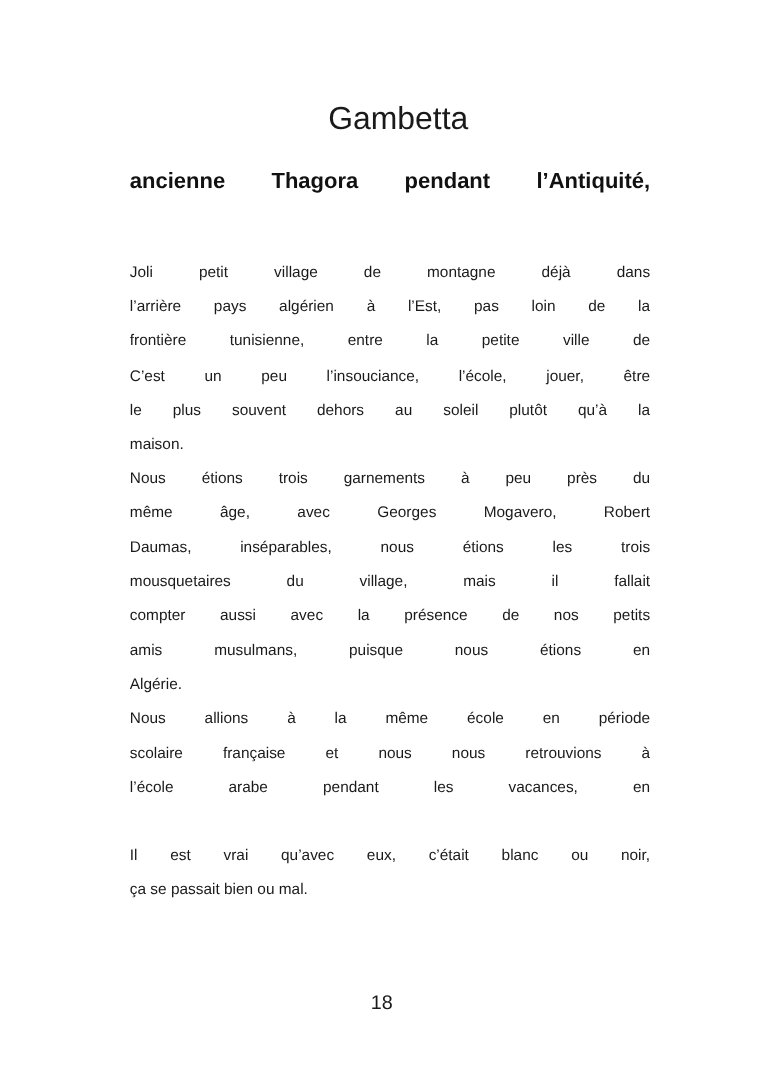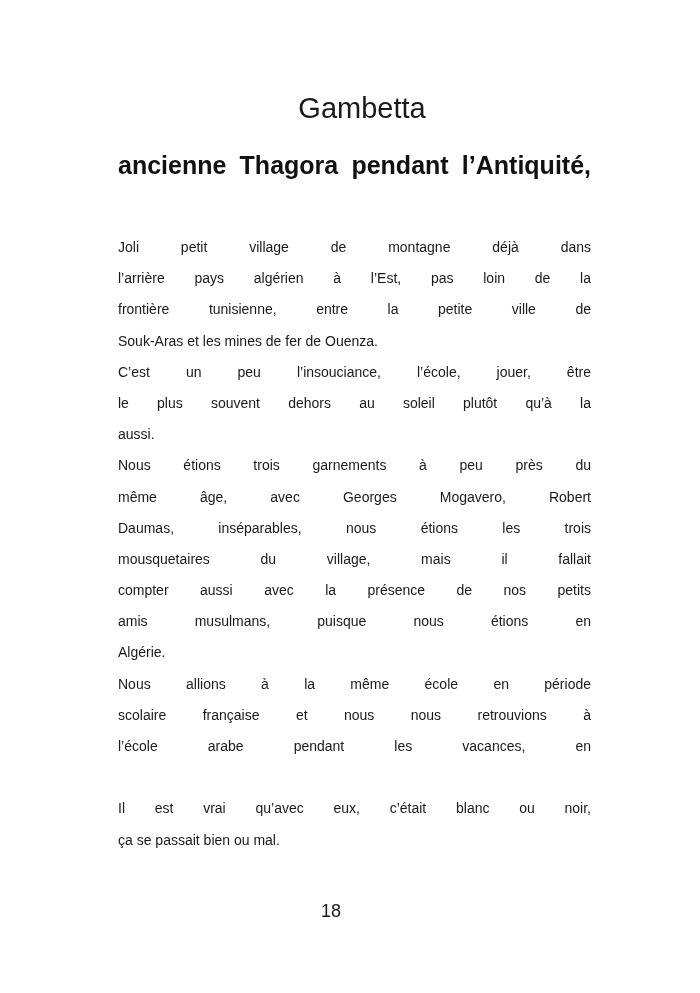--- a/index.html
+++ b/index.html
@@ -32,21 +32,21 @@
       margin: 0;
       color: #1a1a1a;
       padding-left: 12px;
     }
     .subtitle {
       position: absolute;
       left: 118px;
       width: 473px;
       top: 150px;
       margin: 0;
-      font-size: 25px;
+      font-size: 20px;
       font-weight: bold;
       line-height: 31px;
       color: #111111;
     }
     .body-text {
       position: absolute;
       left: 118px;
       width: 473px;
       top: 232px;
       margin: 0;
@@ -66,21 +66,21 @@
     }
     .subtitle .line {
       height: 31px;
     }
     .blank {
       display: block;
       height: 31.2px;
     }
     .page-number {
       position: absolute;
-      left: 0; width: 662px;
+      left: 16px; width: 662px;
       top: 899px;
       text-align: center;
       font-size: 18px;
       line-height: 24px;
       color: #1a1a1a;
     }
   </style>
 </head>
 <body>
 
@@ -91,27 +91,26 @@
   <div class="subtitle">
     <span class="line">ancienne Thagora pendant l’Antiquité,</span>
   </div>
 
   <div class="body-text">
 
     <div>
       <span class="line">Joli petit village de montagne déjà dans</span>
       <span class="line">l’arrière pays algérien à l’Est, pas loin de la</span>
       <span class="line">frontière tunisienne, entre la petite ville de</span>
-      <span class="line last">Souk-Aras et les mines de fer de Ouenza.</span>
     </div>
 
     <div>
       <span class="line">C’est un peu l’insouciance, l’école, jouer, être</span>
       <span class="line">le plus souvent dehors au soleil plutôt qu’à la</span>
-      <span class="line last">aussi.</span>
+      <span class="line last">maison.</span>
     </div>
 
     <div>
       <span class="line">Nous étions trois garnements à peu près du</span>
       <span class="line">même âge, avec Georges Mogavero, Robert</span>
       <span class="line">Daumas, inséparables, nous étions les trois</span>
       <span class="line">mousquetaires du village, mais il fallait</span>
       <span class="line">compter aussi avec la présence de nos petits</span>
       <span class="line">amis musulmans, puisque nous étions en</span>
       <span class="line last">Algérie.</span>

